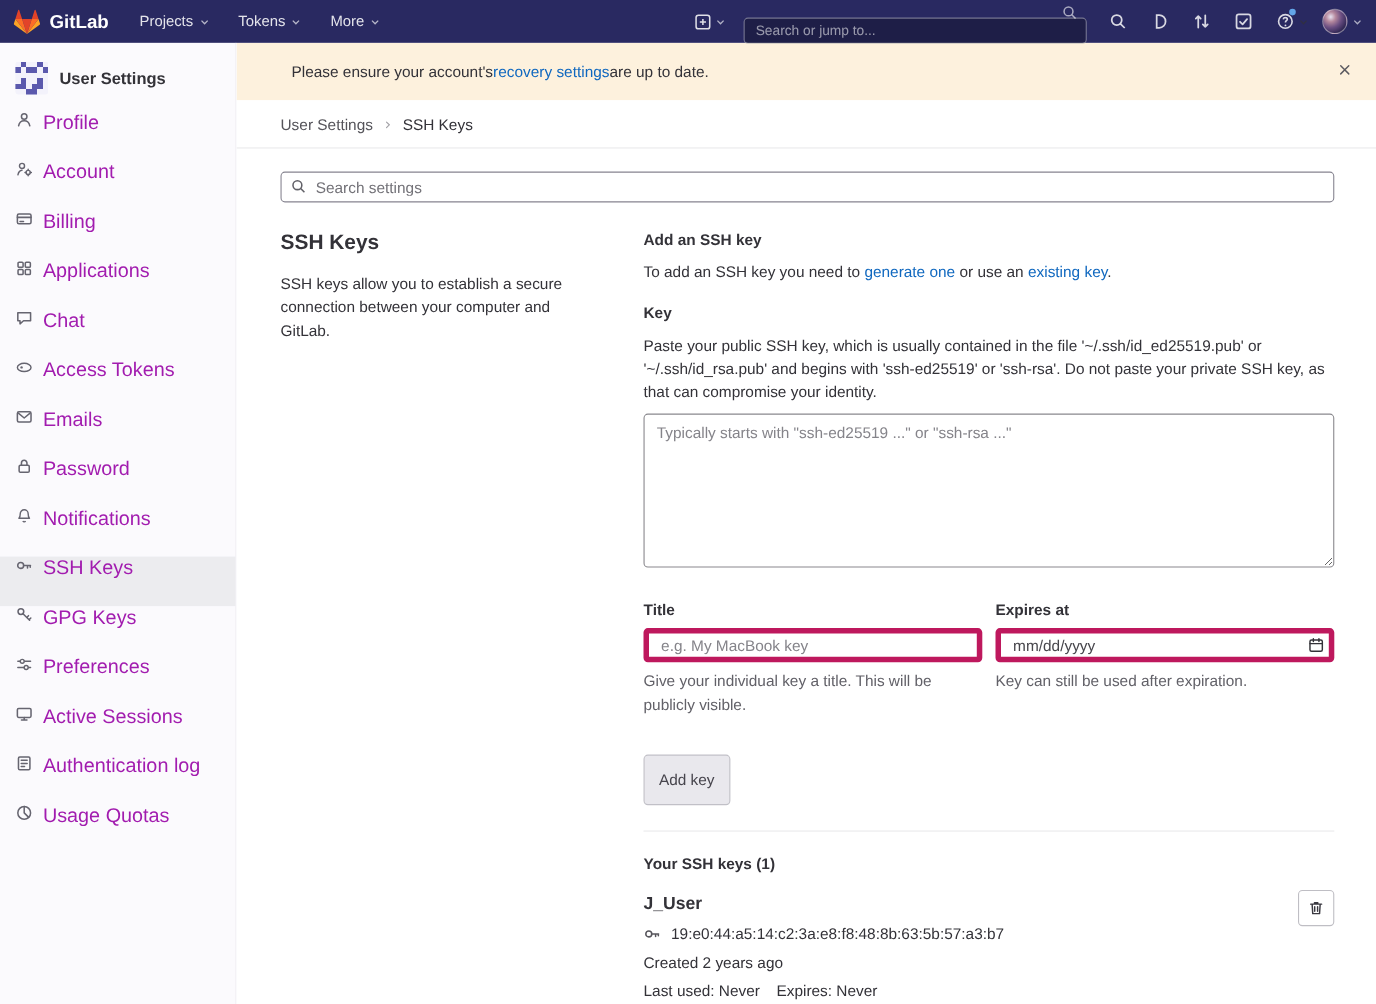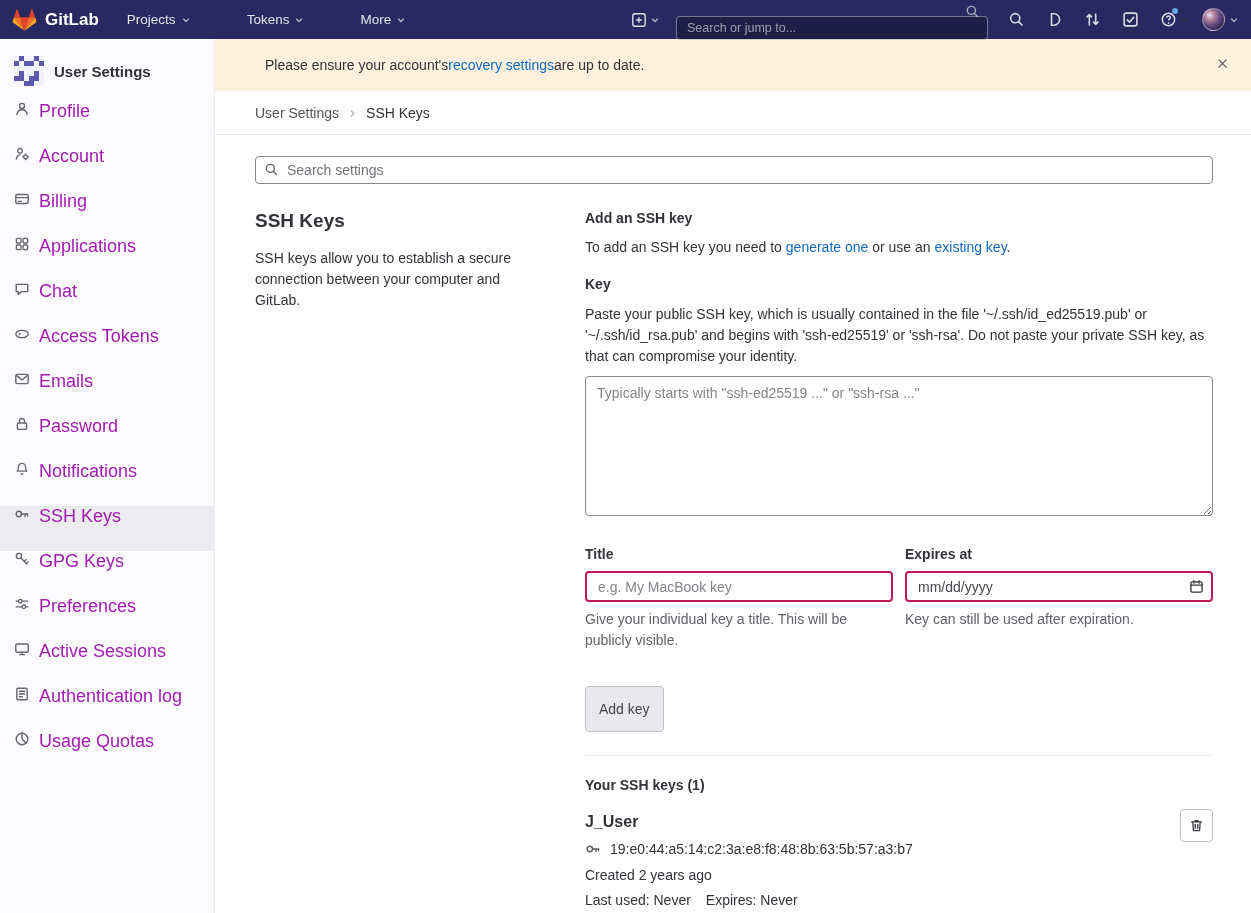--- a/index.html
+++ b/index.html
@@ -8,21 +8,21 @@
     font-family:"Liberation Sans", sans-serif;
     font-size:14px; color:#333238; background:#fff; overflow:hidden;
   }
   a { text-decoration:none; }
 
   
   .navbar { height:39px; background:#292961; display:flex; align-items:center; padding:0 12px; }
   .brand { display:flex; align-items:center; gap:8px; margin-right:28px; cursor:pointer; }
   .brand svg { width:25px; height:24px; }
   .brand-text { color:#fff; font-weight:700; font-size:17px; }
-  .nav-menu { display:flex; gap:56px; }
+  .nav-menu { display:flex; gap:26px; }
   .nav-link { display:flex; align-items:center; gap:5px; color:rgba(255,255,255,.87); font-size:13.5px; cursor:pointer; }
   .chev { width:10px; height:10px; opacity:.75; }
   .nav-spacer { flex:1; }
   .plus-menu { display:flex; align-items:center; gap:3px; color:rgba(255,255,255,.85); margin-right:16px; cursor:pointer; }
   .plus-menu svg.sq { width:16px; height:16px; }
   .nav-search { position:relative; width:312px; margin-right:20px; }
   .nav-search input { width:100%; height:24px; background:rgba(0,0,0,.26); border:1px solid rgba(255,255,255,.38); border-radius:4px; color:#fff; font-size:12.5px; padding:0 28px 0 10px; outline:none; font-family:inherit;margin-top:16px; }
   .nav-search input::placeholder { color:rgba(255,255,255,.55); }
   .nav-search .search-ic { position:absolute; right:8px; top:4px; width:15px; height:15px; color:rgba(255,255,255,.6); }
   .nav-icons { display:flex; align-items:center; gap:21px; margin-right:12px; }
@@ -69,21 +69,21 @@
   .form-heading { font-weight:700; margin-bottom:13px; }
   .intro { margin-bottom:21px; }
   .intro a { color:#1068bf; cursor:pointer; }
   .field-label { font-weight:700; margin-bottom:12px; }
   .key-desc { line-height:21px; margin-bottom:9px; }
   textarea.key-input { width:100%; height:140px; border:1px solid #89888d; border-radius:4px; padding:8px 11px; font-size:14px; color:#333238; font-family:inherit; resize:both; outline:none; }
   textarea.key-input::placeholder { color:#85848a; }
   .form-row { display:flex; gap:12px; margin-top:27px; }
   .form-col { flex:1; min-width:0; }
   .form-col .field-label { margin-bottom:9px; }
-  .text-input { width:100%; height:31px; border:2px solid #be185d; border-radius:4px; padding:0 11px; font-size:14px; color:#333238; outline:none; font-family:inherit; }
+  .text-input { width:100%; height:31px; border:5px solid #be185d; border-radius:4px; padding:0 11px; font-size:14px; color:#333238; outline:none; font-family:inherit; }
   .text-input::placeholder { color:#85848a; }
   .date-wrap { position:relative; }
   .date-input::placeholder { color:#47464c; }
   .cal-ic { position:absolute; right:9px; top:8px; width:15px; height:15px; color:#333238; pointer-events:none; }
   .field-help { line-height:21px; color:#626168; margin-top:7px; }
   .add-key-btn { margin-top:35px; height:46px; padding:0 13px; background:#e9e8ed; border:1px solid #c1c0c7; border-radius:4px; font-size:14px; color:#47454d; font-family:inherit; cursor:pointer; }
   .divider { border:none; border-top:1px solid #e9e9ec; margin:23px 0 0; }
   .keys-heading { font-weight:700; margin:21px 0 20px; }
   .key-item { position:relative; padding-right:50px; }
   .key-title { font-size:16px; font-weight:600; color:#333238; margin-bottom:10px; }

